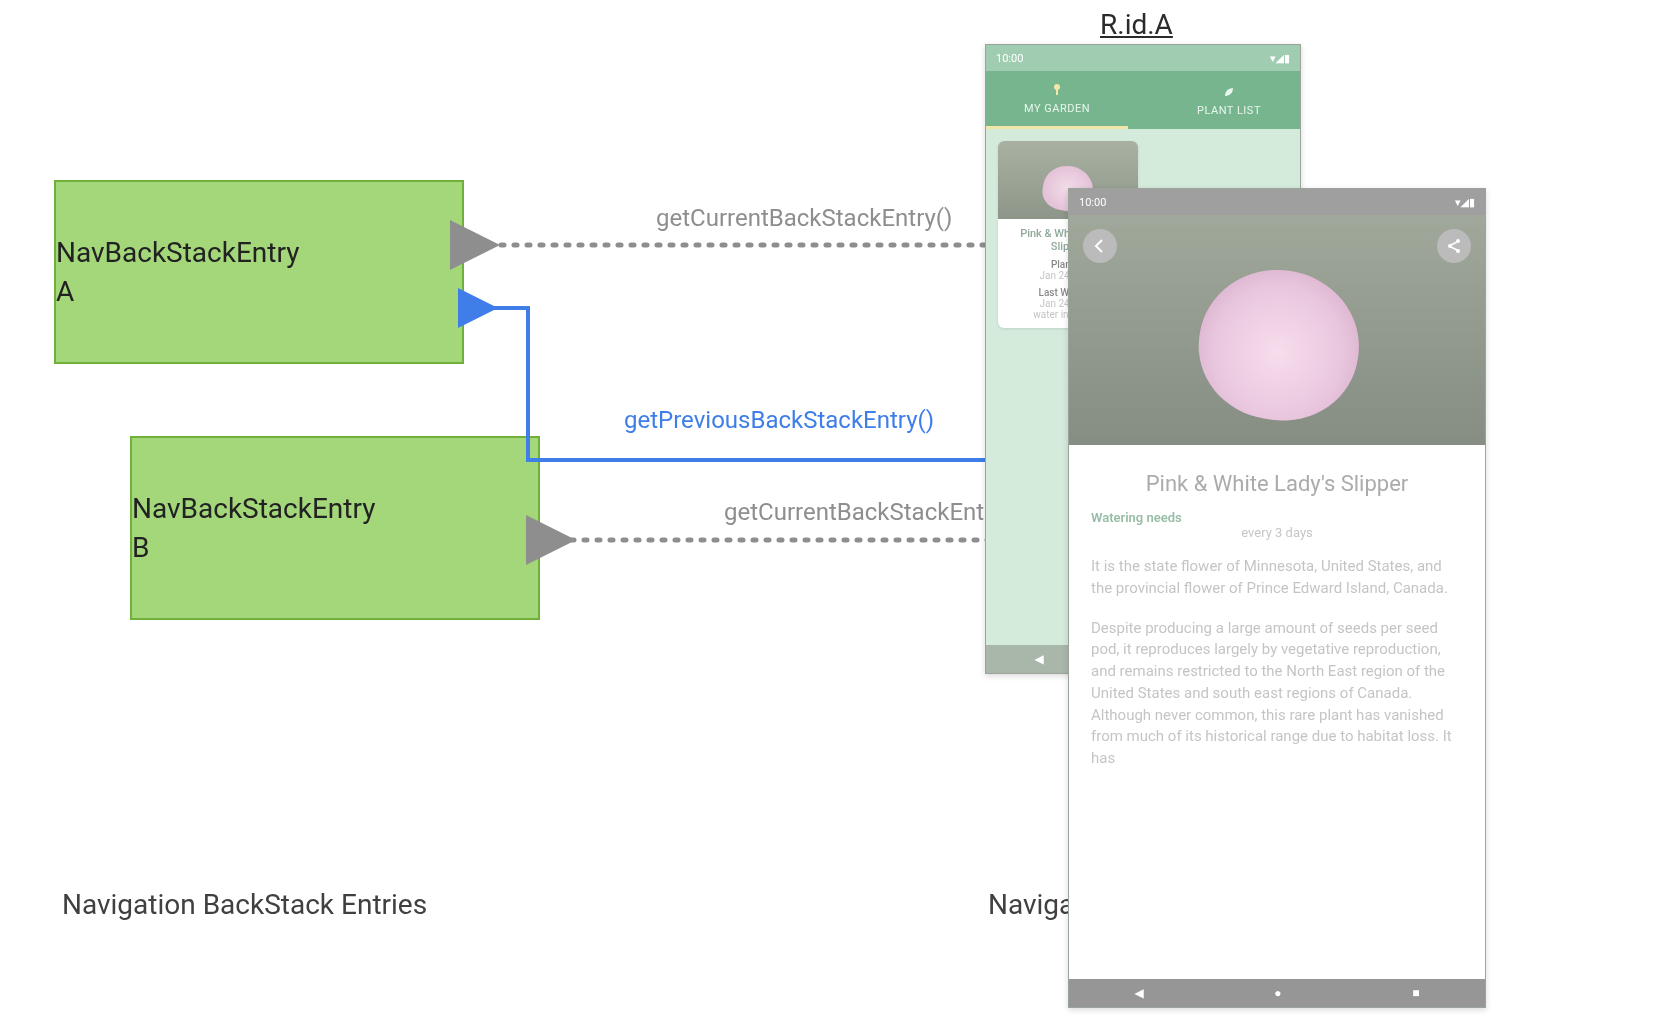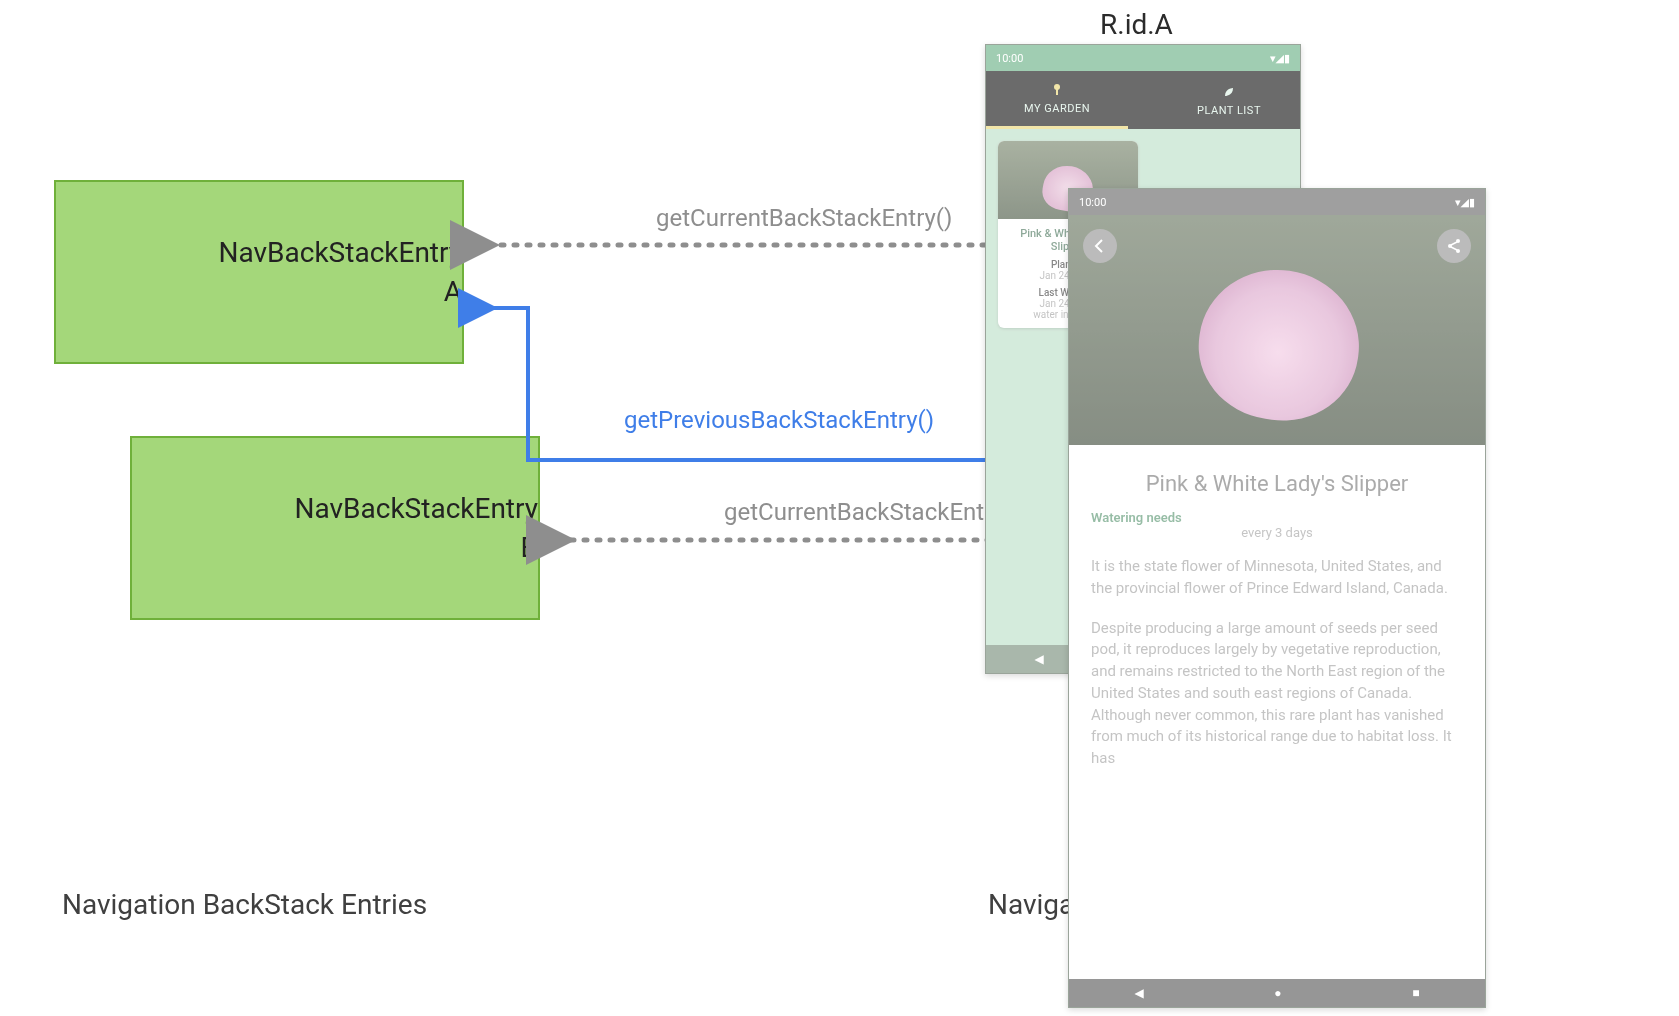--- a/index.html
+++ b/index.html
@@ -12,21 +12,21 @@
     overflow: hidden;
   }
 
   
   .entry-box {
     position: absolute;
     background: #a4d77a;
     border: 2px solid #6fb03a;
     display: flex;
     flex-direction: column;
-    align-items: flex-end;
+    align-items: flex-start;
     justify-content: center;
     font-size: 28px;
     color: #222;
     line-height: 1.4;
   }
   #entry-a { left: 54px; top: 180px; width: 410px; height: 184px; }
   #entry-b { left: 130px; top: 436px; width: 410px; height: 184px; }
 
   
   .arrow-label {
@@ -44,20 +44,21 @@
     color: #404040;
     white-space: nowrap;
   }
 
   
   .screen-id {
     position: absolute;
     font-size: 28px;
     color: #2b2b2b;
     white-space: nowrap;
+    text-decoration: underline;
   }
 
   
   .arrow-layer {
     position: absolute;
     left: 0; top: 0;
     width: 1679px; height: 1016px;
     pointer-events: none;
   }
 
@@ -86,21 +87,21 @@
   }
   #phone-a .status-bar { background: #5caa7a; }
   #phone-b .status-bar { background: #5a5a5a; }
 
   .app-title {
     height: 36px; background: #7abf97; color: #fff; display: flex; align-items: center; justify-content: center;
     font-size: 18px;
   }
 
   .tabs {
-    height: 58px; background: #000000; display: flex; gap: 30px;
+    height: 58px; background: #15803d; display: flex; gap: 30px;
   }
   .tab {
     flex: 1; display: flex; flex-direction: column; align-items: center; justify-content: center;
     gap: 4px; font-size: 11px; color: #d8efe2; letter-spacing: 0.5px;
   }
   .tab.active {
     border-bottom: 3px solid #e8d56b;
   }
   .tab .tab-icon { width: 16px; height: 16px; display:flex; align-items:center; justify-content:center; }
 

